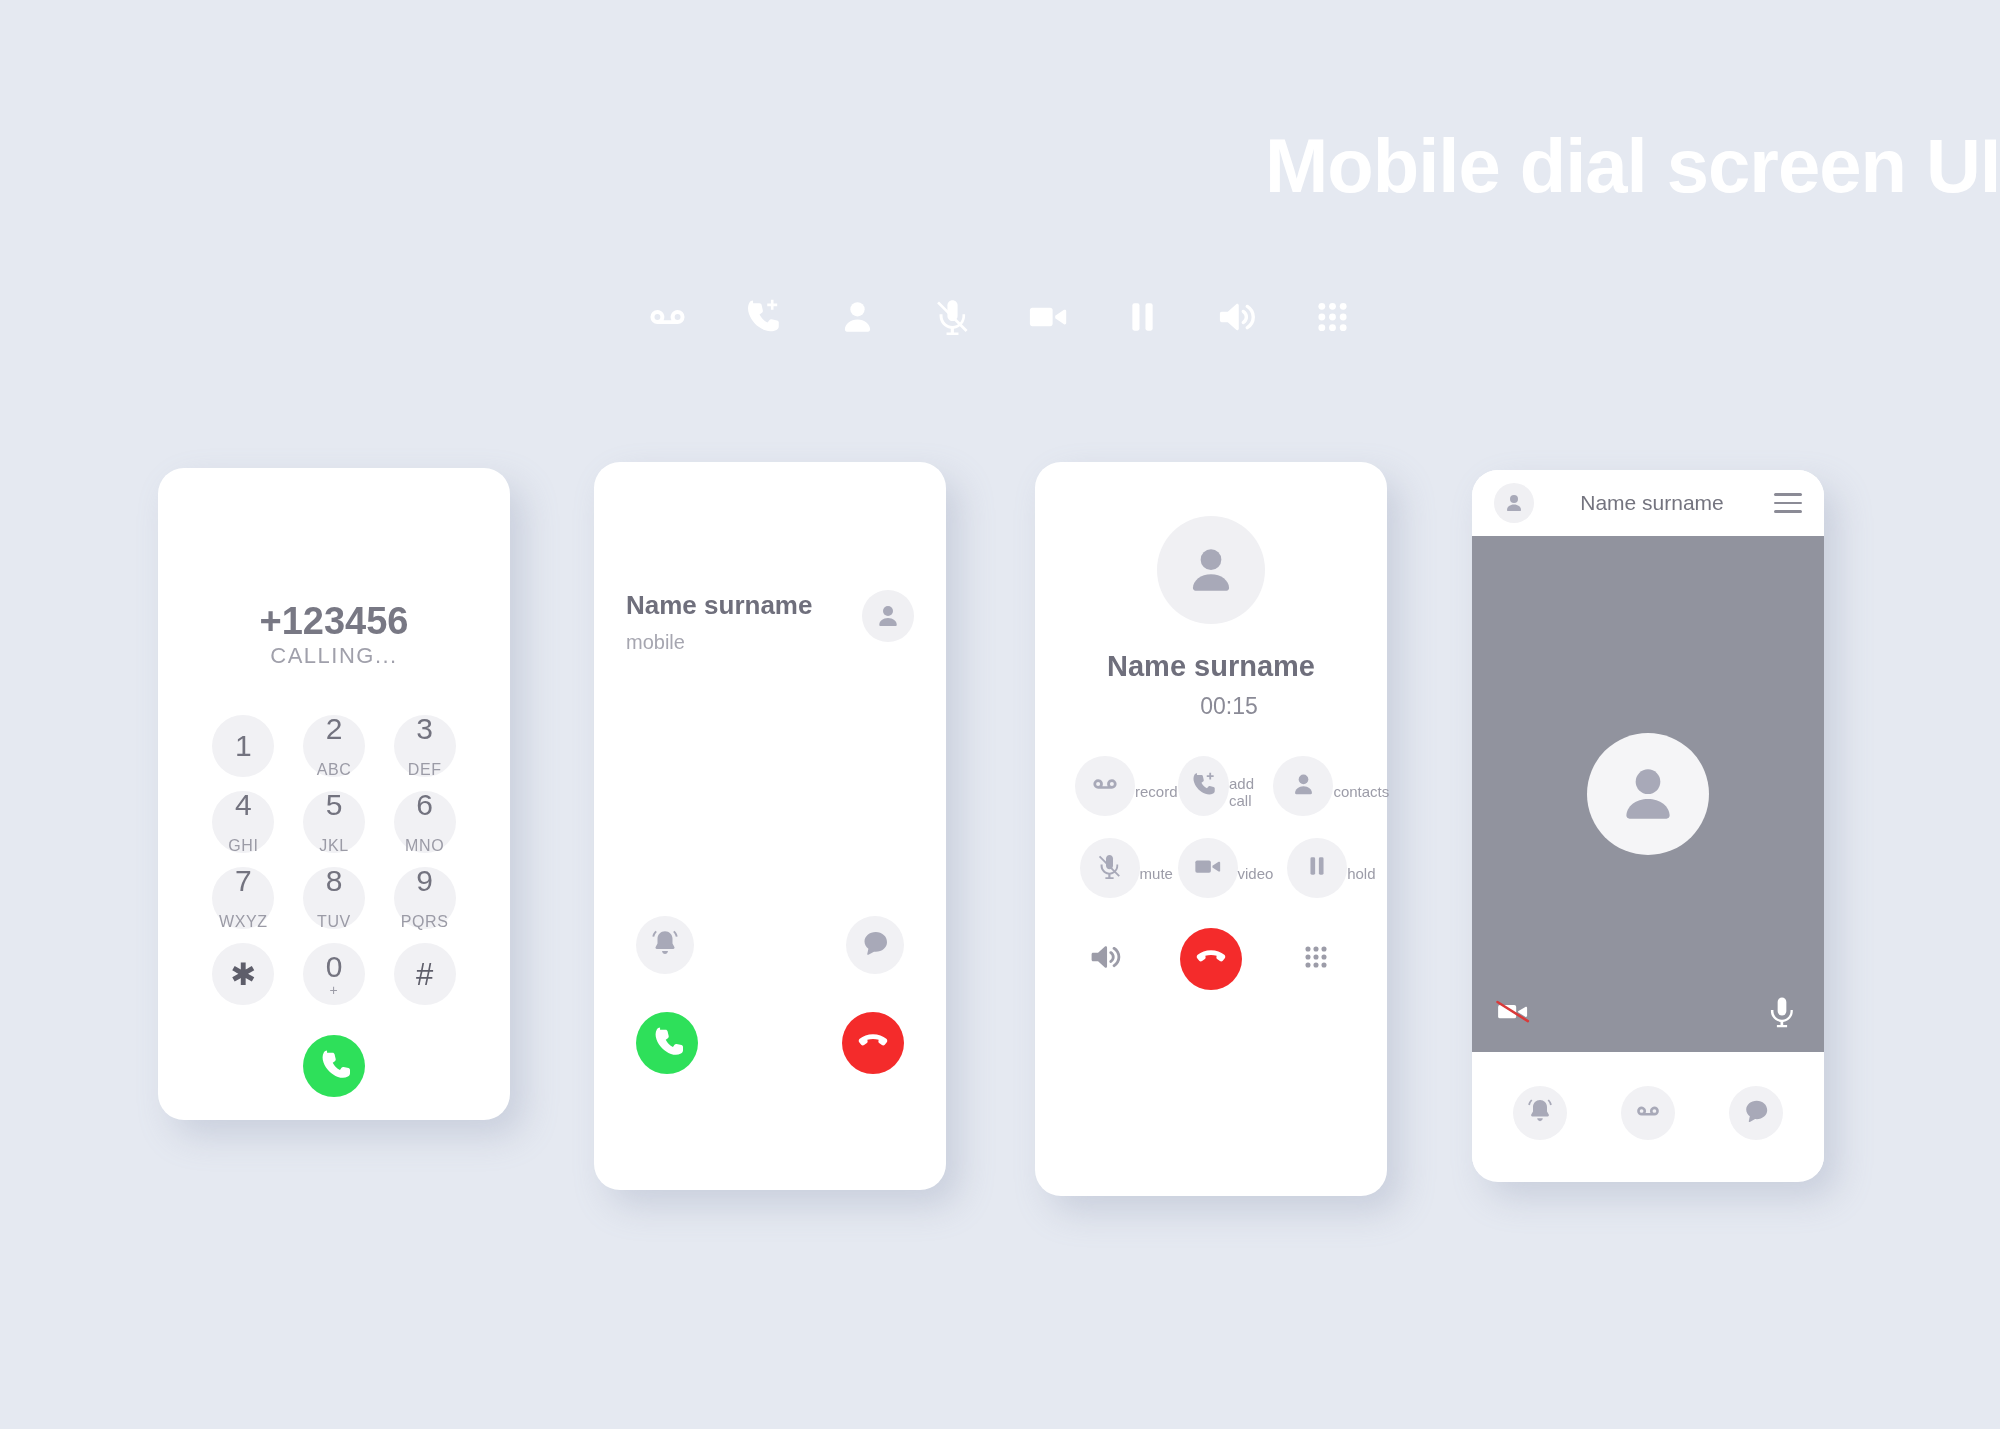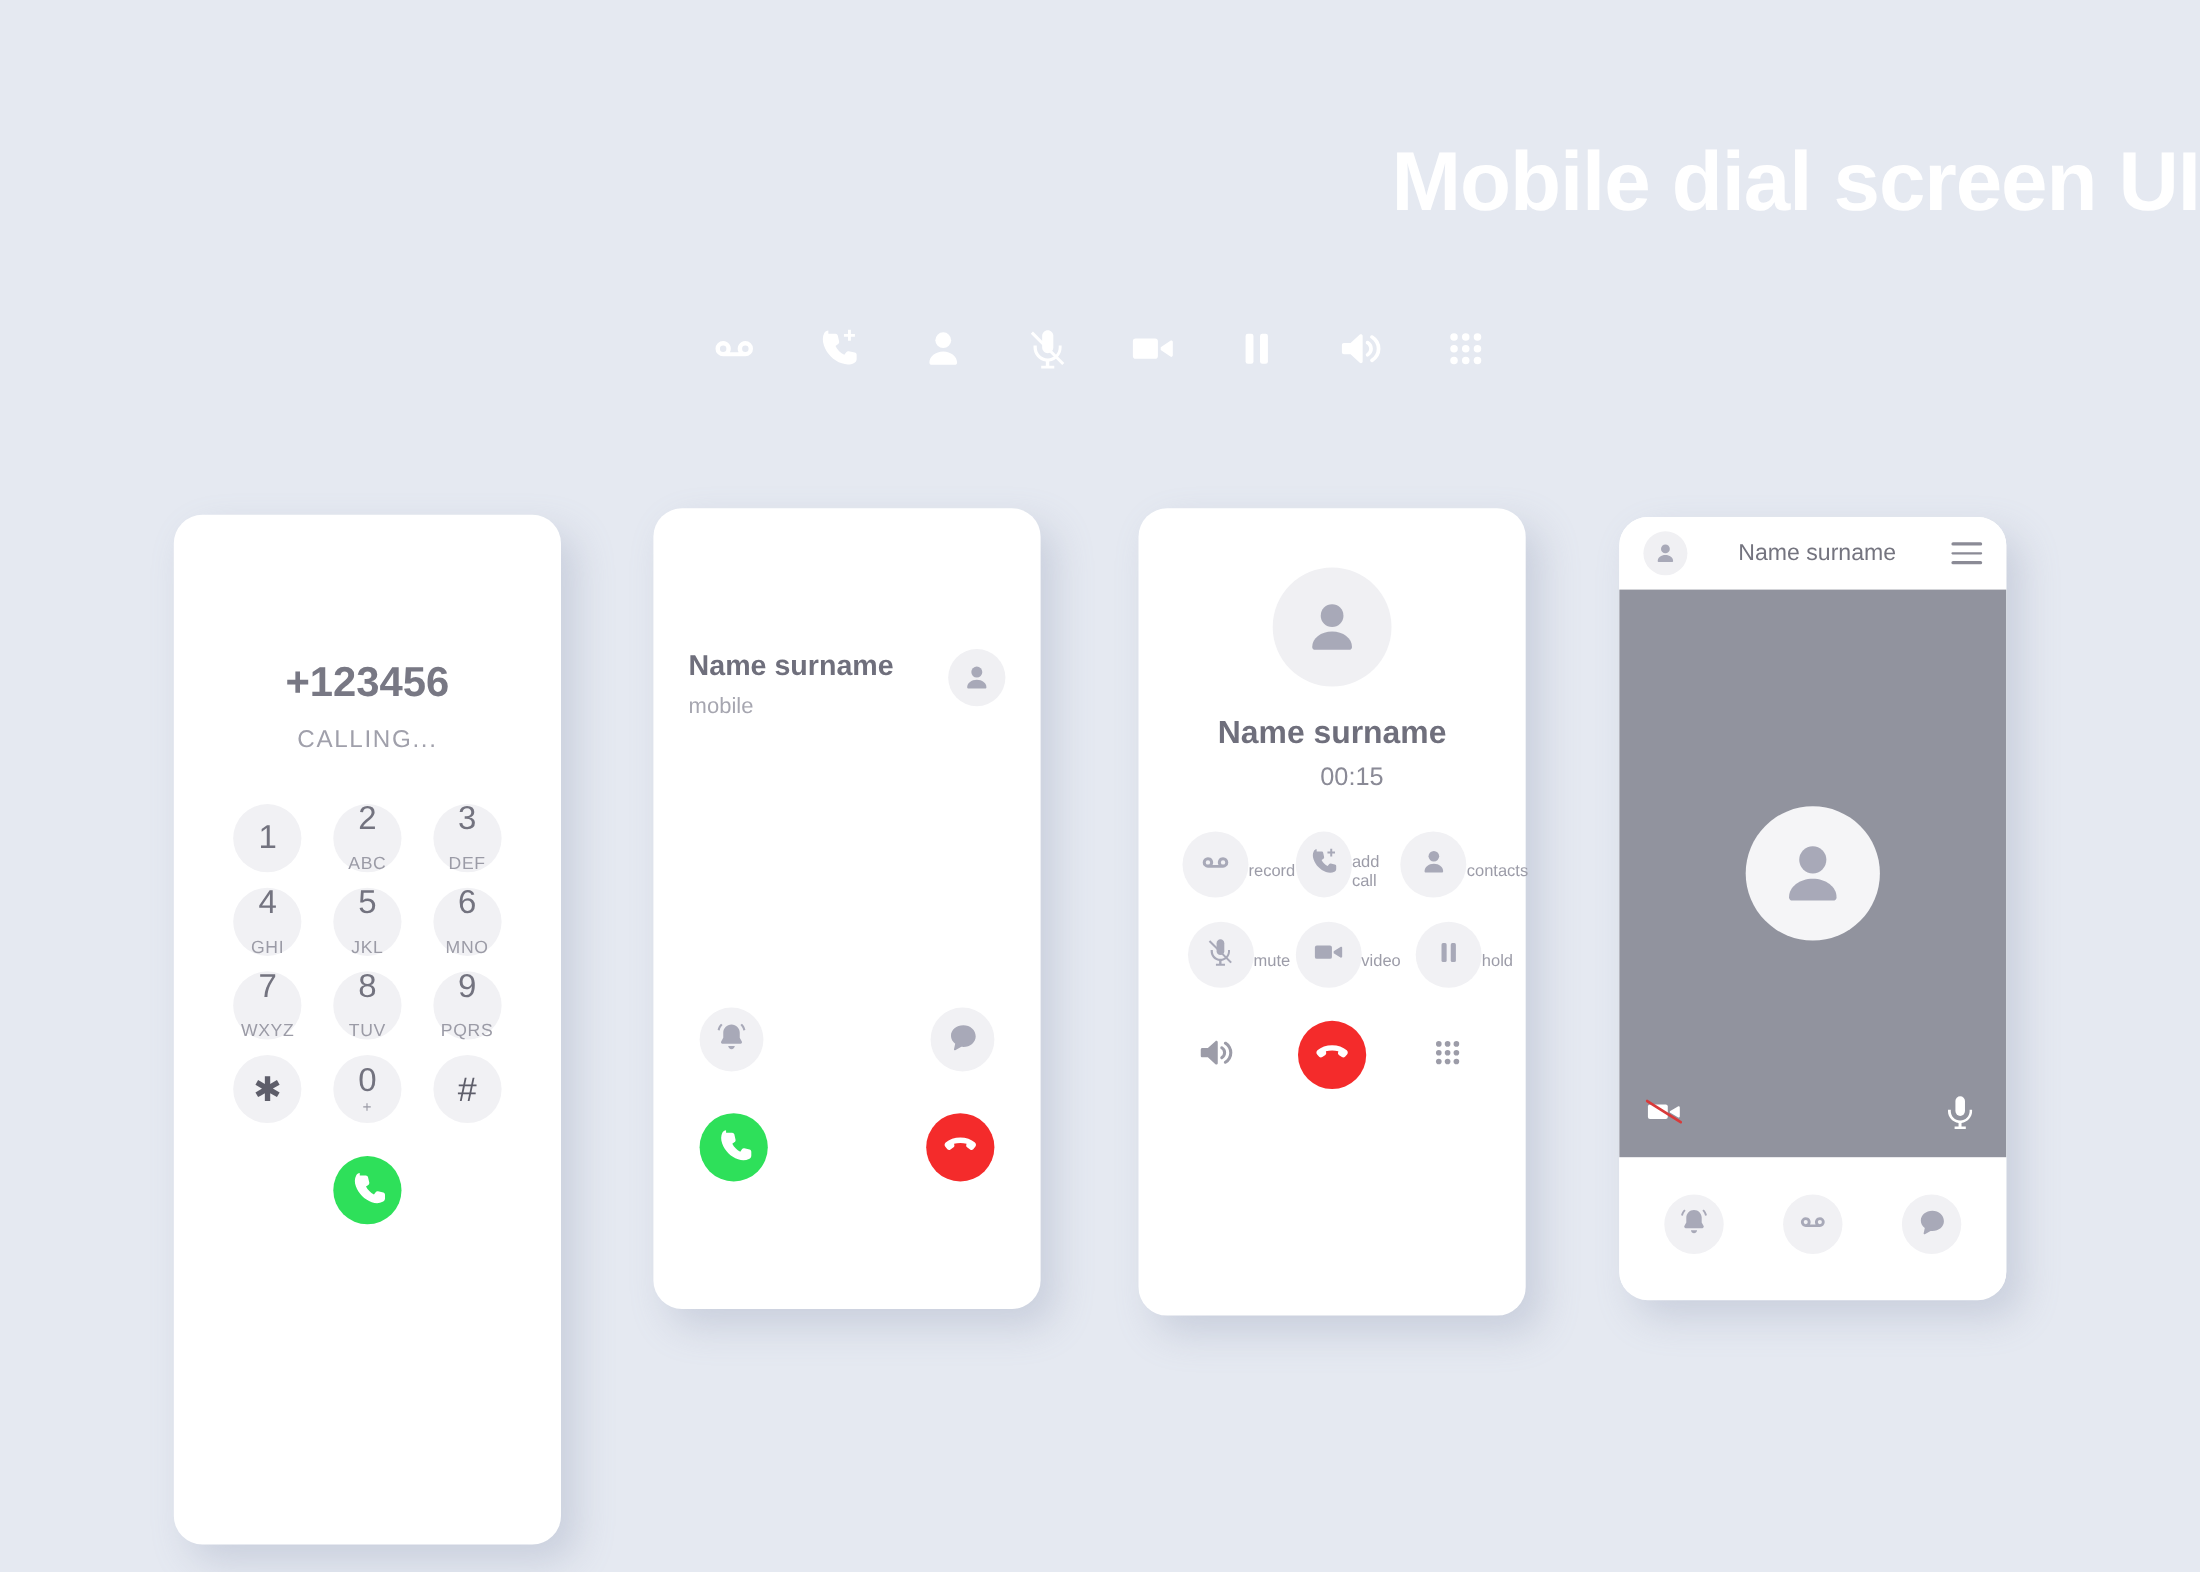--- a/index.html
+++ b/index.html
@@ -58,39 +58,38 @@
     width: 100%;
     height: 740px;
   }
   .phone {
     position: absolute;
     width: 352px;
     background: #ffffff;
     border-radius: 26px;
     box-shadow: 14px 16px 34px rgba(140,150,175,0.30);
   }
-  .phone-1 { left: 158px;  top: 6px;  height: 936px; }
+  .phone-1 { left: 158px;  top: 6px;  height: 652px; }
   .phone-2 { left: 594px;  top: 0px;  height: 728px; }
   .phone-3 { left: 1035px; top: 0px;  height: 734px; }
   .phone-4 { left: 1472px; top: 8px;  height: 712px; overflow: hidden; }
 
   
   .dial-number {
     text-align: center;
     font-size: 38px;
     font-weight: bold;
     color: #787884;
     margin-top: 132px;
     letter-spacing: 0px;
   }
   .dial-status {
     text-align: center;
     font-size: 22px;
     color: #a0a0ab;
-    margin-top: 16px;
     letter-spacing: 1.5px;
   }
   .keypad {
     margin: 46px auto 0;
     width: 272px;
     display: grid;
     grid-template-columns: repeat(3, 1fr);
     row-gap: 14px;
     justify-items: center;
   }

